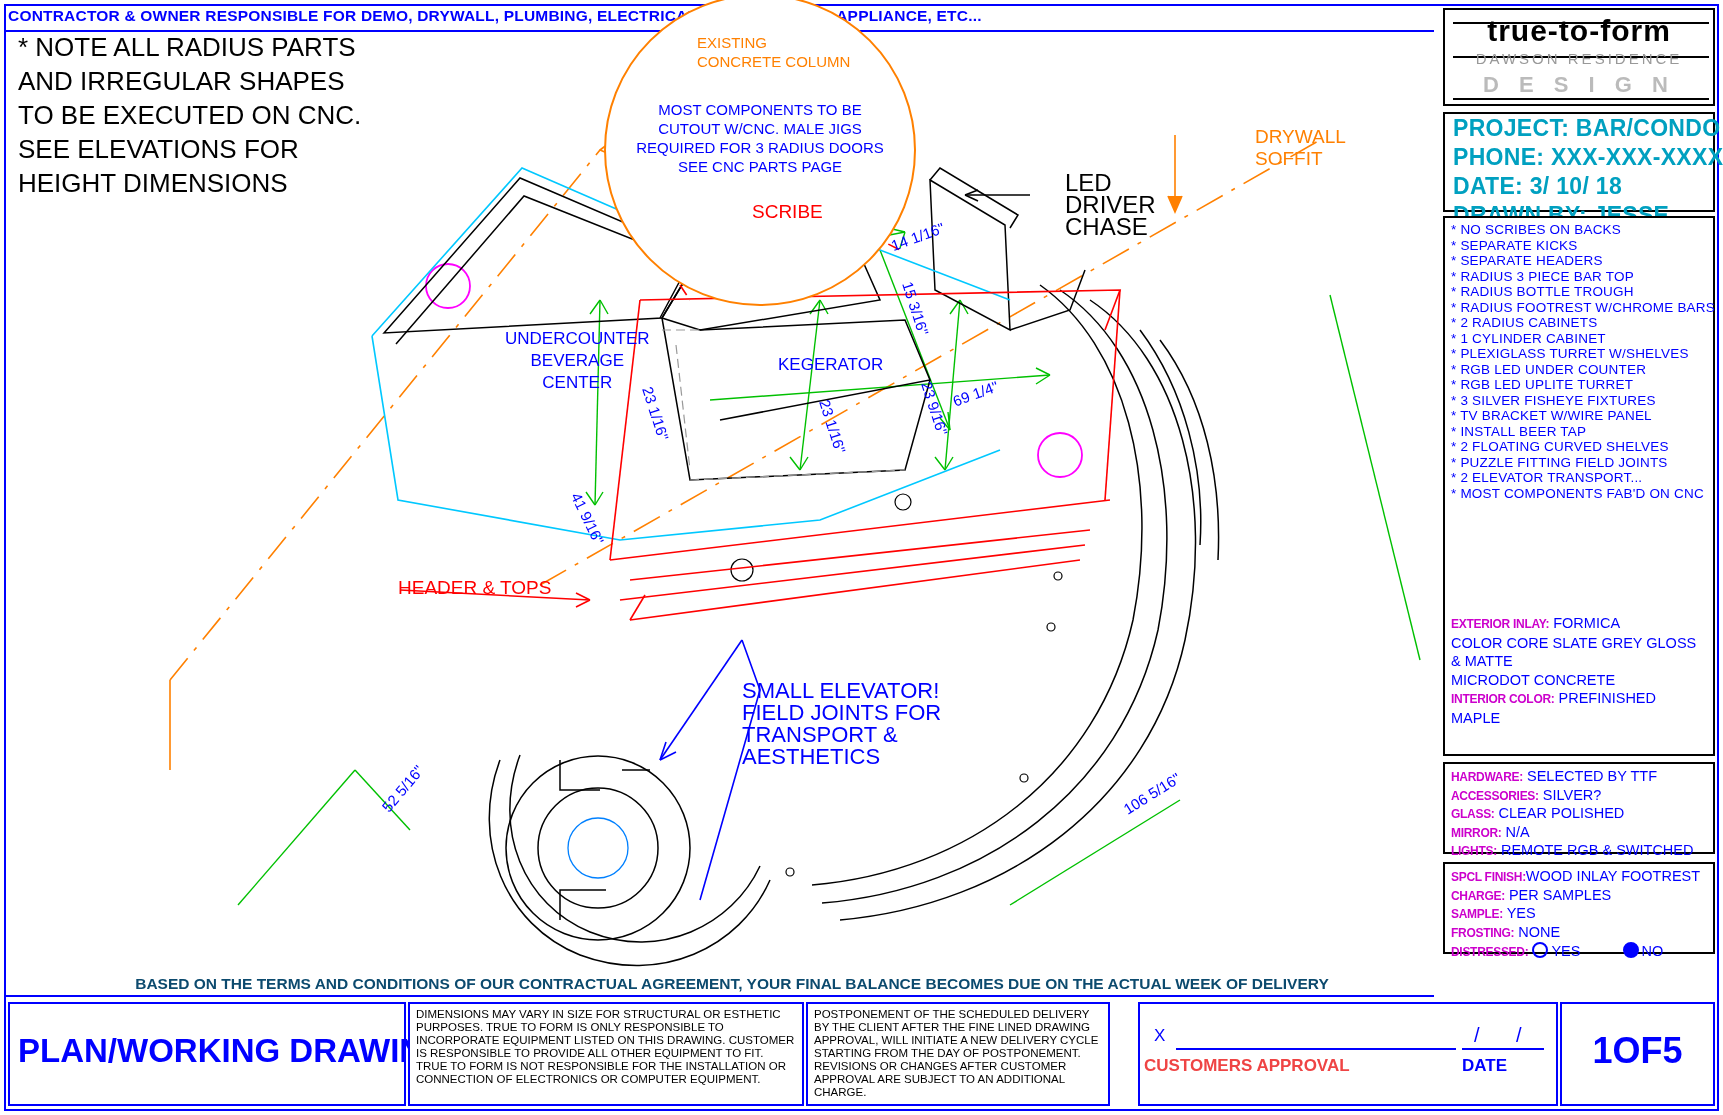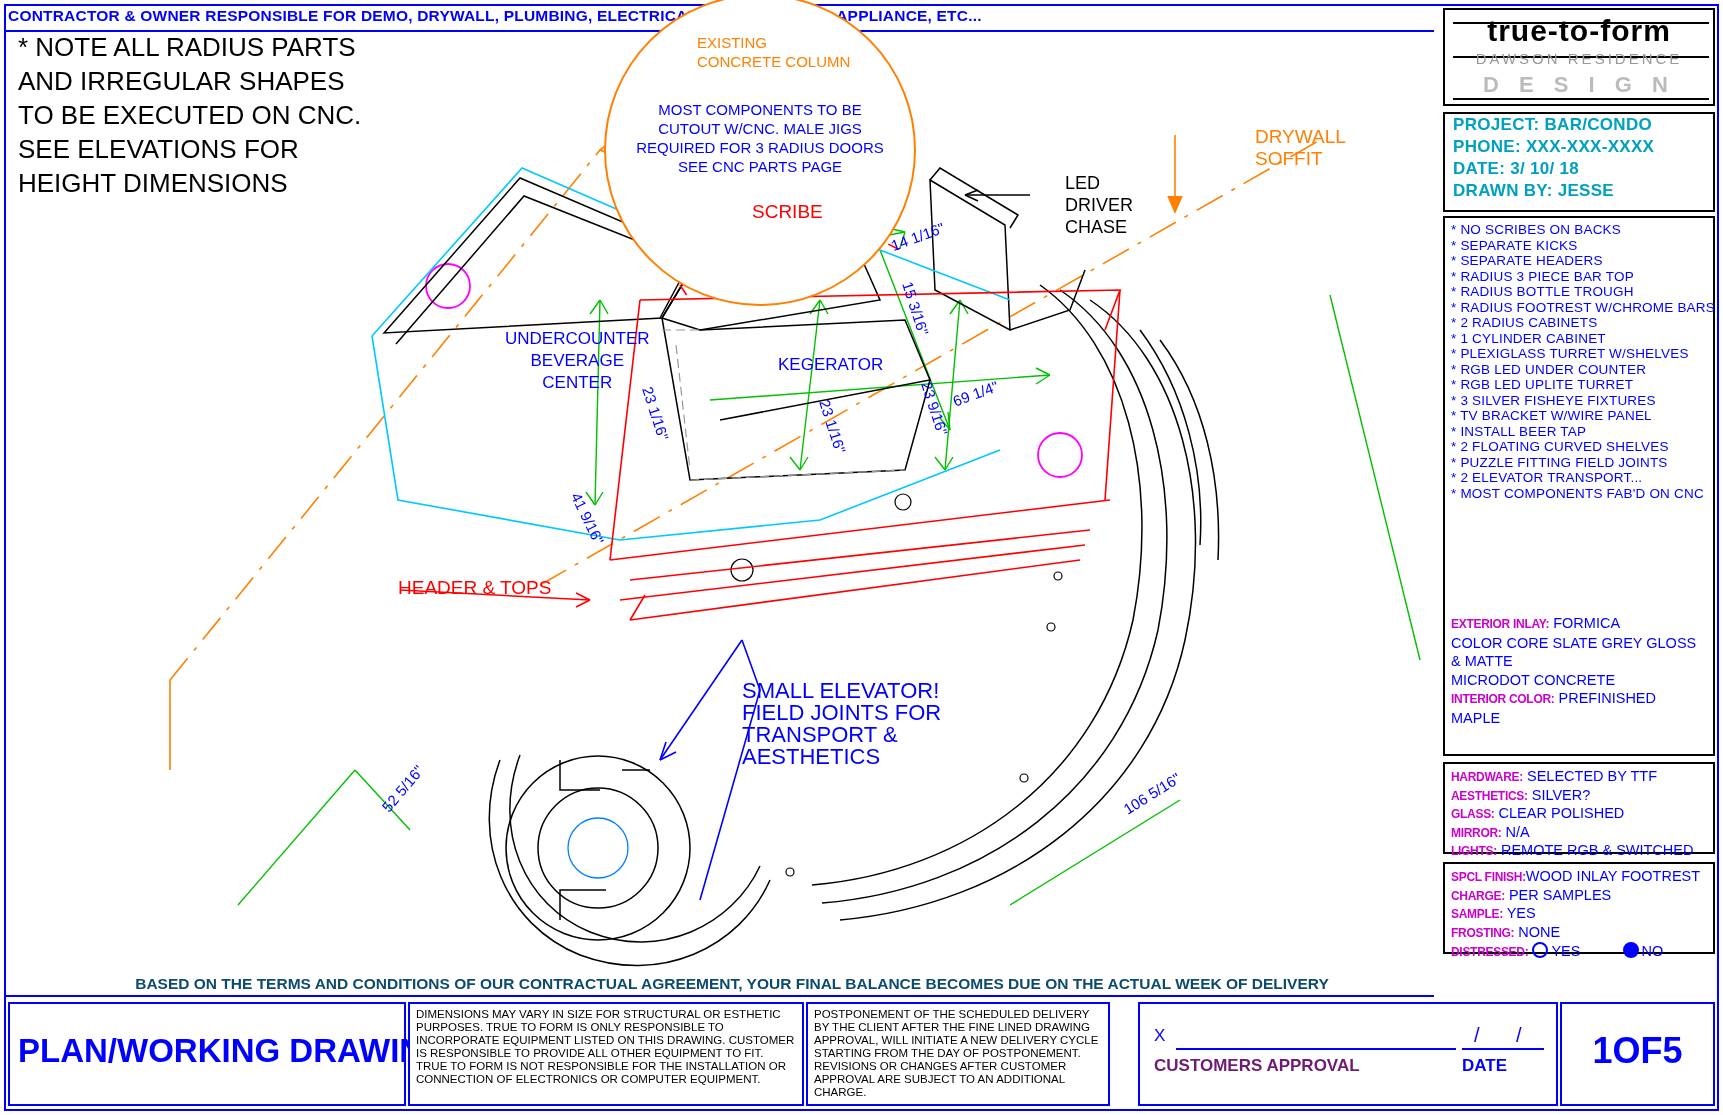--- a/index.html
+++ b/index.html
@@ -41,21 +41,21 @@
 
   
   .rpanel{position:absolute;border:2px solid #000;box-sizing:border-box;background:#fff;}
   .logo-box{left:1443px;top:8px;width:272px;height:98px;}
   .logo-t1{position:absolute;left:50%;transform:translateX(-50%);top:4px;font-size:30px;font-weight:bold;color:#000;letter-spacing:1px;white-space:nowrap;}
   .logo-t2{position:absolute;left:50%;transform:translateX(-50%);top:40px;font-size:15px;color:#999;letter-spacing:3px;white-space:nowrap;}
   .logo-t3{position:absolute;left:50%;transform:translateX(-50%);top:62px;font-size:22px;font-weight:bold;color:#bbb;letter-spacing:7px;white-space:nowrap;}
   .logo-rule{position:absolute;background:#000;height:2px;}
 
   .proj-box{left:1443px;top:112px;width:272px;height:100px;}
-  .proj-box .row{color:#00a0c0;font-size:17px;font-weight:bold;padding:1px 8px;letter-spacing:.3px;white-space:nowrap;}
+  .proj-box .row{color:#00a0c0;font-size:23px;font-weight:bold;padding:1px 8px;letter-spacing:.3px;white-space:nowrap;}
 
   .spec-box{left:1443px;top:216px;width:272px;height:540px;}
   .spec-list{padding:4px 6px 0 6px;}
   .spec-list div{color:#0000ff;font-size:13.5px;line-height:15.5px;white-space:nowrap;letter-spacing:.2px;}
   .colors{position:absolute;left:6px;top:396px;right:4px;}
   .colors div{color:#0000ff;font-size:14.5px;line-height:18.5px;white-space:nowrap;}
   .colors b{color:#cc00cc;font-size:12px;letter-spacing:-.3px;}
 
   .hw-box{left:1443px;top:762px;width:272px;height:92px;}
   .hw-box div{color:#0000ff;font-size:14.5px;line-height:17.5px;padding-left:6px;white-space:nowrap;}
@@ -77,21 +77,21 @@
   .b1 .title{position:absolute;left:8px;top:28px;color:#0000ff;font-weight:bold;font-size:33px;white-space:nowrap;}
   .b2{left:400px;width:396px;}
   .b2 p{margin:0;padding:4px 6px 0 6px;color:#000;font-size:11.5px;line-height:13px;}
   .b3{left:798px;width:304px;}
   .b3 p{margin:0;padding:4px 6px 0 6px;color:#000;font-size:11.5px;line-height:13px;}
   .b4{left:1130px;width:420px;}
   .b4 .xline{position:absolute;left:14px;top:22px;color:#0000ff;font-size:17px;}
   .b4 .rule1{position:absolute;left:36px;top:44px;width:280px;height:2px;background:#0000ff;}
   .b4 .slash{position:absolute;top:20px;color:#0000ff;font-size:20px;}
   .b4 .rule2{position:absolute;left:322px;top:44px;width:82px;height:2px;background:#0000ff;}
-  .b4 .capt1{position:absolute;left:14px;top:52px;color:#701a75;font-weight:bold;font-size:17px;}
+  .b4 .capt1{position:absolute;left:4px;top:52px;color:#ef4444;font-weight:bold;font-size:17px;}
   .b4 .capt2{position:absolute;left:322px;top:52px;color:#0000ff;font-weight:bold;font-size:17px;}
   .b5{left:1552px;width:155px;}
   .b5 .pg{position:absolute;left:50%;transform:translateX(-50%);top:26px;color:#0000ff;font-weight:bold;font-size:36px;white-space:nowrap;}
 
   .dimtxt{position:absolute;color:#0000ff;font-size:15px;white-space:pre;}
 </style>
 </head>
 <body>
 
 <div class="sheet">
@@ -229,21 +229,21 @@
     </svg>
 
     <div class="circle-note" style="left:605px;top:100px;width:310px;white-space:pre-line;">MOST COMPONENTS TO BE
 CUTOUT W/CNC. MALE JIGS
 REQUIRED FOR 3 RADIUS DOORS
 SEE CNC PARTS PAGE</div>
 
     <div class="lbl orange" style="left:697px;top:33px;white-space:pre-line;font-size:15px;">EXISTING
 CONCRETE COLUMN</div>
     <div class="lbl red" style="left:752px;top:202px;font-size:19px;">SCRIBE</div>
-    <div class="lbl black" style="left:1065px;top:172px;white-space:pre-line;font-size:18px;line-height:22px;">LED
+    <div class="lbl black" style="left:1065px;top:172px;white-space:pre-line;font-size:24px;line-height:22px;">LED
 DRIVER
 CHASE</div>
     <div class="lbl orange" style="left:1255px;top:126px;white-space:pre-line;font-size:19px;line-height:22px;">DRYWALL
 SOFFIT</div>
     <div class="lbl blue" style="left:505px;top:328px;white-space:pre-line;text-align:center;font-size:17px;line-height:22px;">UNDERCOUNTER
 BEVERAGE
 CENTER</div>
     <div class="lbl blue" style="left:778px;top:355px;font-size:17px;">KEGERATOR</div>
     <div class="lbl red" style="left:398px;top:578px;font-size:19px;">HEADER &amp; TOPS</div>
     <div class="lbl blue" style="left:742px;top:680px;white-space:pre-line;font-size:22px;line-height:22px;">SMALL ELEVATOR!
@@ -304,21 +304,21 @@
       <div>COLOR CORE SLATE GREY GLOSS</div>
       <div>&amp; MATTE</div>
       <div>MICRODOT CONCRETE</div>
       <div><b>INTERIOR COLOR:</b><span> PREFINISHED</span></div>
       <div>MAPLE</div>
     </div>
   </div>
 
   <div class="rpanel hw-box">
     <div style="padding-top:4px;"><b>HARDWARE:</b><span> SELECTED BY TTF</span></div>
-    <div><b>AESTHETICS:</b><span> SILVER?</span></div>
+    <div><b>ACCESSORIES:</b><span> SILVER?</span></div>
     <div><b>GLASS:</b><span> CLEAR  POLISHED</span></div>
     <div><b>MIRROR:</b><span> N/A</span></div>
     <div><b>LIGHTS:</b><span> REMOTE RGB &amp; SWITCHED</span></div>
   </div>
 
   <div class="rpanel fin-box">
     <div style="padding-top:4px;"><b>SPCL FINISH:</b><span>WOOD  INLAY  FOOTREST</span></div>
     <div><b>CHARGE:</b><span> PER  SAMPLES</span></div>
     <div><b>SAMPLE:</b><span> YES</span></div>
     <div><b>FROSTING:</b><span> NONE</span></div>

